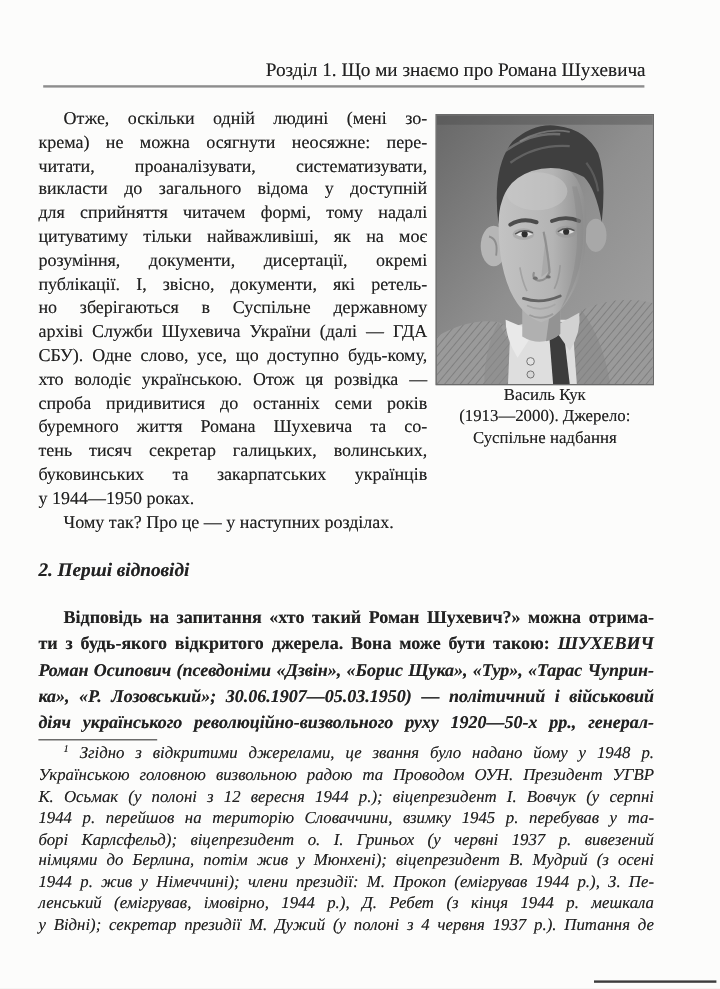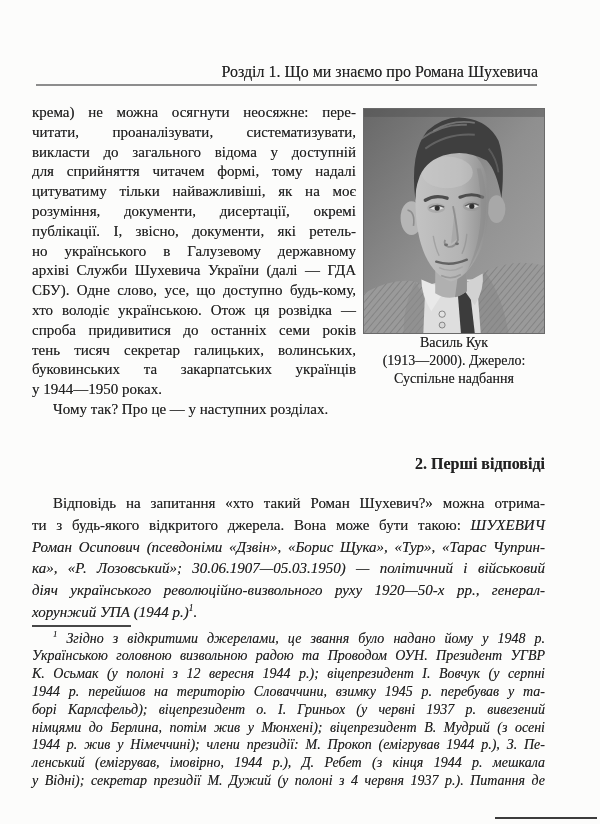--- a/index.html
+++ b/index.html
@@ -3,68 +3,70 @@
 <meta charset="utf-8">
 <style>
   html,body{margin:0;padding:0;background:#e9e9e9;}
   .page{
     position:relative;width:600px;height:824px;margin:0 auto;
     background:#fcfcfb;overflow:hidden;color:#222;
     font-family:"Liberation Serif","DejaVu Serif",serif;
     text-shadow:0 0 .4px rgba(34,34,34,.55);
   }
   .content{position:absolute;left:32px;top:0;width:513px;}
-  .chapter-header{margin-top:62px;text-align:right;font-size:16px;line-height:19px;padding-right:7px;}
+  .chapter-header{margin-top:49px;text-align:right;font-size:16px;line-height:19px;padding-right:7px;}
   .header-rule{margin-top:3px;margin-left:4px;margin-right:8px;height:2px;background:#8d8d8d;}
   .columns{display:flex;margin-top:17px;}
   .text-col{width:324px;font-size:15px;}
   .line{line-height:19.8px;text-align:justify;text-align-last:justify;}
   .line.last{text-align-last:left;}
   .indent{text-indent:21px;}
   .figure-col{margin:5px 0 0 auto;width:182px;}
   figure{margin:0;padding:0;}
   .photo{width:180px;height:224px;border:1px solid #6a6a6a;background:#8f8f8f;}
   .photo svg{display:block;width:100%;height:100%;}
   .caption{font-size:14px;line-height:18px;}
   .cap-line{text-align:center;}
-  .section-heading{margin-top:34px;text-align:right;font-size:16px;font-weight:bold;line-height:20px;}
+  .section-heading{margin-top:20px;text-align:left;font-size:16px;font-weight:bold;line-height:20px;font-style:italic;}
   .lead-par{margin-top:19px;font-size:15px;}
-  .lead-line{line-height:21.9px;text-align:justify;text-align-last:justify;}
+  .lead-line{line-height:21.9px;text-align:justify;text-align-last:justify;font-weight:bold;}
   .lead-line.last{text-align-last:left;}
   .it{font-style:italic;}
   sup{font-size:62%;line-height:0;vertical-align:super;}
   .fn-sep{margin-top:1px;width:99px;height:1.5px;background:#474747;}
   .footnote{margin-top:3px;font-size:14px;font-style:italic;}
   .fn-line{line-height:17.8px;text-align:justify;text-align-last:justify;}
   .next-sep{position:absolute;left:495px;top:817px;width:102px;height:2px;background:#3c3c3c;}
 </style>
 </head>
 <body>
 
 <div class="page">
   <div class="content">
 
     <div class="chapter-header">Розділ 1. Що ми знаємо про Романа Шухевича</div>
     <div class="header-rule"></div>
 
     <div class="columns">
       <div class="text-col">
         <div id="p1" class="par">
+            <div class="line indent">Отже, оскільки одній людині (мені зо-</div>
             <div class="line">крема) не можна осягнути неосяжне: пере-</div>
             <div class="line">читати, проаналізувати, систематизувати,</div>
             <div class="line">викласти до загального відома у доступній</div>
             <div class="line">для сприйняття читачем формі, тому надалі</div>
             <div class="line">цитуватиму тільки найважливіші, як на моє</div>
             <div class="line">розуміння, документи, дисертації, окремі</div>
             <div class="line">публікації. І, звісно, документи, які ретель-</div>
-            <div class="line">но українського в Галузевому державному</div>
+            <div class="line">но зберігаються в Суспільне державному</div>
             <div class="line">архіві Служби Шухевича України (далі — ГДА</div>
             <div class="line">СБУ). Одне слово, усе, що доступно будь-кому,</div>
             <div class="line">хто володіє українською. Отож ця розвідка —</div>
             <div class="line">спроба придивитися до останніх семи років</div>
+            <div class="line">буремного життя Романа Шухевича та со-</div>
             <div class="line">тень тисяч секретар галицьких, волинських,</div>
             <div class="line">буковинських та закарпатських українців</div>
             <div class="line last">у 1944—1950 роках.</div>
           </div>
         <div id="p2" class="par">
             <div class="line last indent">Чому так? Про це — у наступних розділах.</div>
           </div>
       </div>
 
       <figure class="figure-col">
@@ -139,21 +141,20 @@
       </figure>
     </div>
 
     <div class="section-heading">2. Перші відповіді</div>
     <div id="lead" class="lead-par">
         <div class="lead-line indent"><span>Відповідь на запитання «хто такий Роман Шухевич?» можна отрима-</span></div>
         <div class="lead-line"><span>ти з будь-якого відкритого джерела. Вона може бути такою: </span><span class="it">ШУХЕВИЧ</span></div>
         <div class="lead-line"><span class="it">Роман Осипович (псевдоніми «Дзвін», «Борис Щука», «Тур», «Тарас Чуприн-</span></div>
         <div class="lead-line"><span class="it">ка», «Р. Лозовський»; 30.06.1907—05.03.1950) — політичний і військовий</span></div>
         <div class="lead-line"><span class="it">діяч українського революційно-визвольного руху 1920—50-х рр., генерал-</span></div>
-        <div class="lead-line last"><span class="it">хорунжий УПА (1944 р.)</span><sup class="it">1</sup><span class="it">.</span></div>
       </div>
 
     <div class="fn-sep"></div>
     <div id="fnlines" class="footnote">
         <div class="fn-line indent"><sup>1</sup> Згідно з відкритими джерелами, це звання було надано йому у 1948 р.</div>
         <div class="fn-line">Українською головною визвольною радою та Проводом ОУН. Президент УГВР</div>
         <div class="fn-line">К. Осьмак (у полоні з 12 вересня 1944 р.); віцепрезидент І. Вовчук (у серпні</div>
         <div class="fn-line">1944 р. перейшов на територію Словаччини, взимку 1945 р. перебував у та-</div>
         <div class="fn-line">борі Карлсфельд); віцепрезидент о. І. Гриньох (у червні 1937 р. вивезений</div>
         <div class="fn-line">німцями до Берлина, потім жив у Мюнхені); віцепрезидент В. Мудрий (з осені</div>

